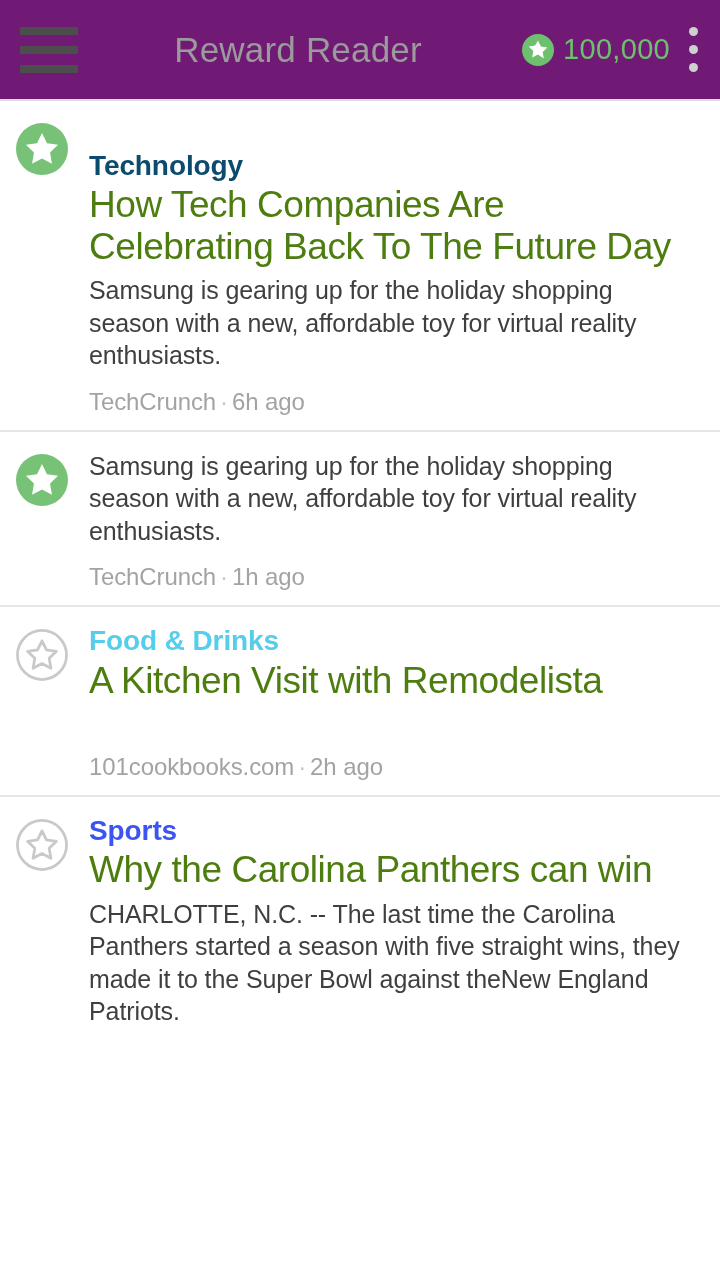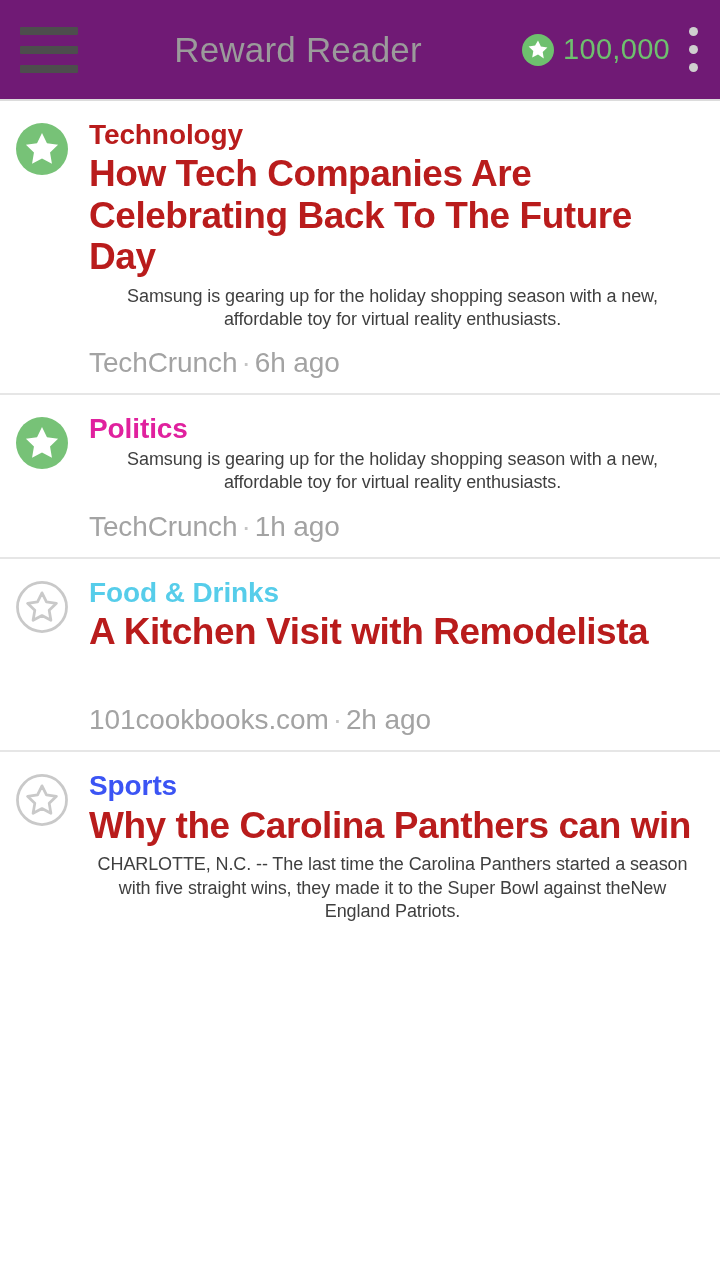--- a/index.html
+++ b/index.html
@@ -72,36 +72,35 @@
 
   .category {
     font-size:28px;
     font-weight:700;
     line-height:1.12;
     margin-bottom:3px;
     letter-spacing:-0.1px;
   }
   .headline {
     font-size:37px;
-    font-weight:700;
-    color:#b91c1c;
+    font-weight:400;
+    color:#4d7c0f;
     line-height:1.12;
     letter-spacing:-0.45px;
     margin-bottom:7px;
   }
   .summary {
-    font-size:18px;
+    font-size:25px;
     font-weight:400;
     color:#3f3f3f;
     line-height:1.30;
     letter-spacing:-0.1px;
-    text-align:center;
   }
   .meta {
-    font-size:28px;
+    font-size:24px;
     color:#a3a3a3;
     margin-top:20px;
     letter-spacing:-0.1px;
   }
   .meta .sep { color:#c5c5c5; padding:0 4px; }
 
   .m-tight { margin-top:16px; }
   .m-loose { margin-top:52px; }
 </style>
 </head>
@@ -133,33 +132,32 @@
     </div>
   </div>
 
   <div class="feed" id="feed">
       <div class="article">
         <div class="star-col"><svg width="52" height="52" viewBox="0 0 32 32">
             <circle cx="16" cy="16" r="16" fill="#77c277"></circle>
             <path d="M16 6.2l3.05 6.2 6.85 1-4.95 4.83 1.17 6.82L16 21.83l-6.12 3.22 1.17-6.82L6.1 13.4l6.85-1z" fill="#ffffff"></path>
           </svg></div>
         <div class="body-col">
-          <div class="category" style="color: #b91c1c;">Technology</div>
+          <div class="category" style="color: #0c4a6e; margin-top: 31px;">Technology</div>
           <div class="headline">How Tech Companies Are Celebrating Back To The Future Day</div>
           <div class="summary">Samsung is gearing up for the holiday shopping season with a new, affordable toy for virtual reality enthusiasts.</div>
           <div class="meta m-tight"><span>TechCrunch</span><span class="sep">·</span><span>6h ago</span></div>
         </div>
       </div>
       <div class="article">
         <div class="star-col"><svg width="52" height="52" viewBox="0 0 32 32">
             <circle cx="16" cy="16" r="16" fill="#77c277"></circle>
             <path d="M16 6.2l3.05 6.2 6.85 1-4.95 4.83 1.17 6.82L16 21.83l-6.12 3.22 1.17-6.82L6.1 13.4l6.85-1z" fill="#ffffff"></path>
           </svg></div>
         <div class="body-col">
-          <div class="category" style="color: rgb(224, 33, 158);">Politics</div>
           <div class="summary">Samsung is gearing up for the holiday shopping season with a new, affordable toy for virtual reality enthusiasts.</div>
           <div class="meta m-tight"><span>TechCrunch</span><span class="sep">·</span><span>1h ago</span></div>
         </div>
       </div>
       <div class="article">
         <div class="star-col"><svg width="52" height="52" viewBox="0 0 32 32">
             <circle cx="16" cy="16" r="15.1" fill="none" stroke="#c9c9c9" stroke-width="1.7"></circle>
             <path d="M16 7.3l2.74 5.55 6.13 0.9-4.44 4.32 1.05 6.1L16 21.29l-5.48 2.88 1.05-6.1-4.44-4.32 6.13-0.9z" fill="none" stroke="#c9c9c9" stroke-width="1.7" stroke-linejoin="round"></path>
           </svg></div>
         <div class="body-col">

